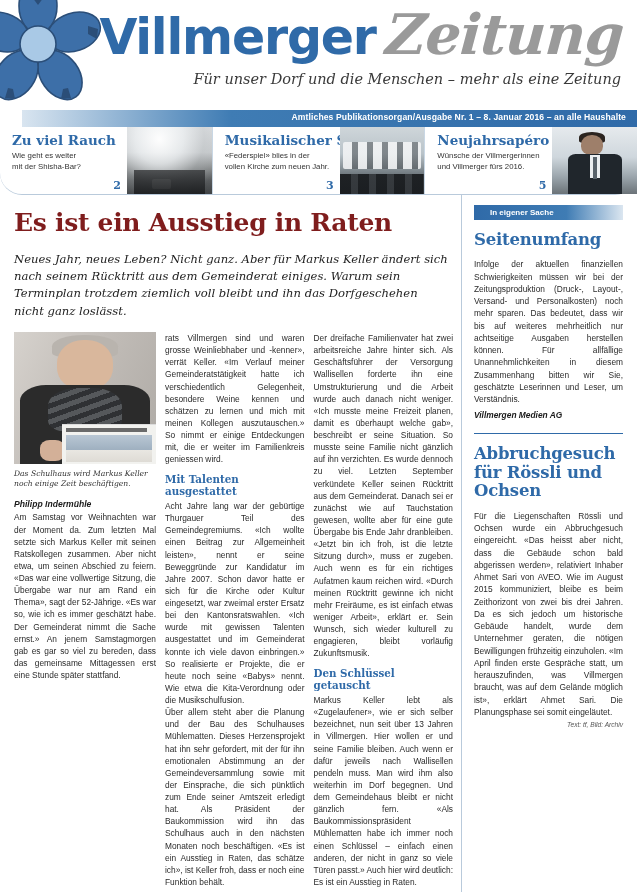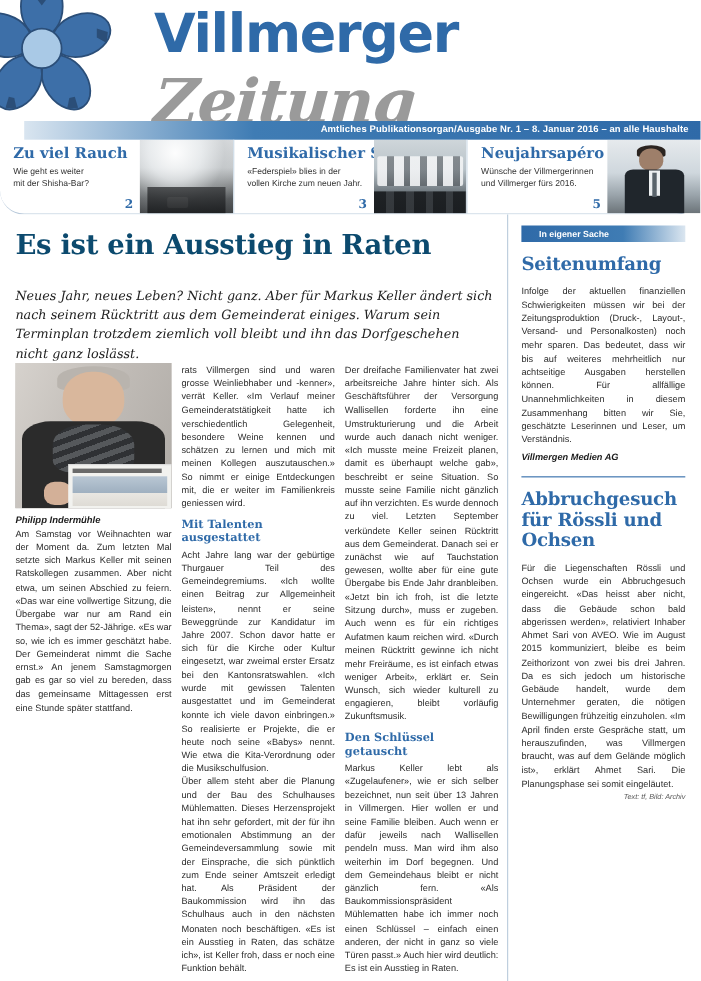--- a/index.html
+++ b/index.html
@@ -26,21 +26,20 @@
     width:118px; height:118px;
   }
   .nameplate {
     position:absolute; left:140px; top:6px; right:14px;
     text-align:right;
   }
   .title-line {
     display:flex; align-items:baseline; justify-content:flex-end;
     gap:10px;
     line-height:1;
-    flex-direction:column;
   }
   .title-1 {
     font-family:"DejaVu Sans", sans-serif;
     font-weight:bold;
     font-size:49px;
     color:#2f6aa8;
     letter-spacing:-1.2px;
   }
   .title-2 {
     font-family:"DejaVu Serif", serif;
@@ -196,32 +195,32 @@
     width:176px;
     padding:10px 14px 0 12px;
     border-left:1px solid #b9cadb;
     position:relative;
   }
 
   .headline {
     font-family:"DejaVu Serif", serif;
     font-weight:bold;
     font-size:25px;
-    color:#0c4a6e;
+    color:#7f1d1d;
     line-height:1.1;
     letter-spacing:-.3px;
-    margin:4px 0 24px 0;
+    margin:4px 0 14px 0;
   }
   .lead {
     font-family:"DejaVu Serif", serif;
     font-style:italic;
     font-size:11.6px;
     line-height:1.5;
     color:#222;
-    margin-bottom:0;
+    margin-bottom:12px;
     padding-right:4px;
   }
   .cols {
     display:flex;
     gap:9px;
   }
   .col { width:142px; }
 
   .photo {
     width:142px; height:132px;
@@ -457,20 +456,21 @@
             <div class="hair"></div>
             <div class="face"></div>
             <div class="torso"></div>
             <div class="scarf"></div>
             <div class="hand"></div>
             <div class="poster">
               <div class="poster-title"></div>
               <div class="poster-img"></div>
             </div>
           </div>
+          <div class="caption">Das Schulhaus wird Markus Keller noch einige Zeit beschäftigen.</div>
           <div class="byline">Philipp Indermühle</div>
           <p class="body">Am Samstag vor Weihnachten war der Moment da. Zum letzten Mal setzte sich Markus Keller mit seinen Ratskollegen zusammen. Aber nicht etwa, um seinen Abschied zu feiern. «Das war eine vollwertige Sitzung, die Übergabe war nur am Rand ein Thema», sagt der 52-Jährige. «Es war so, wie ich es immer geschätzt habe. Der Gemeinderat nimmt die Sache ernst.» An jenem Samstagmorgen gab es gar so viel zu bereden, dass das gemeinsame Mittagessen erst eine Stunde später stattfand.</p>
         </div>
 
         <div class="col">
           <p class="body">rats Villmergen sind und waren grosse Weinliebhaber und -kenner», verrät Keller. «Im Verlauf meiner Gemeinderatstätigkeit hatte ich verschiedentlich Gelegenheit, besondere Weine kennen und schätzen zu lernen und mich mit meinen Kollegen auszutauschen.» So nimmt er einige Entdeckungen mit, die er weiter im Familienkreis geniessen wird.</p>
           <div class="subhead">Mit Talenten ausgestattet</div>
           <p class="body">Acht Jahre lang war der gebürtige Thurgauer Teil des Gemeindegremiums. «Ich wollte einen Beitrag zur Allgemeinheit leisten», nennt er seine Beweggründe zur Kandidatur im Jahre 2007. Schon davor hatte er sich für die Kirche oder Kultur eingesetzt, war zweimal erster Ersatz bei den Kantonsratswahlen. «Ich wurde mit gewissen Talenten ausgestattet und im Gemeinderat konnte ich viele davon einbringen.» So realisierte er Projekte, die er heute noch seine «Babys» nennt. Wie etwa die Kita-Verordnung oder die Musikschulfusion.</p>
           <p class="body">Über allem steht aber die Planung und der Bau des Schulhauses Mühlematten. Dieses Herzensprojekt hat ihn sehr gefordert, mit der für ihn emotionalen Abstimmung an der Gemeindeversammlung sowie mit der Einsprache, die sich pünktlich zum Ende seiner Amtszeit erledigt hat. Als Präsident der Baukommission wird ihn das Schulhaus auch in den nächsten Monaten noch beschäftigen. «Es ist ein Ausstieg in Raten, das schätze ich», ist Keller froh, dass er noch eine Funktion behält.</p>
         </div>

